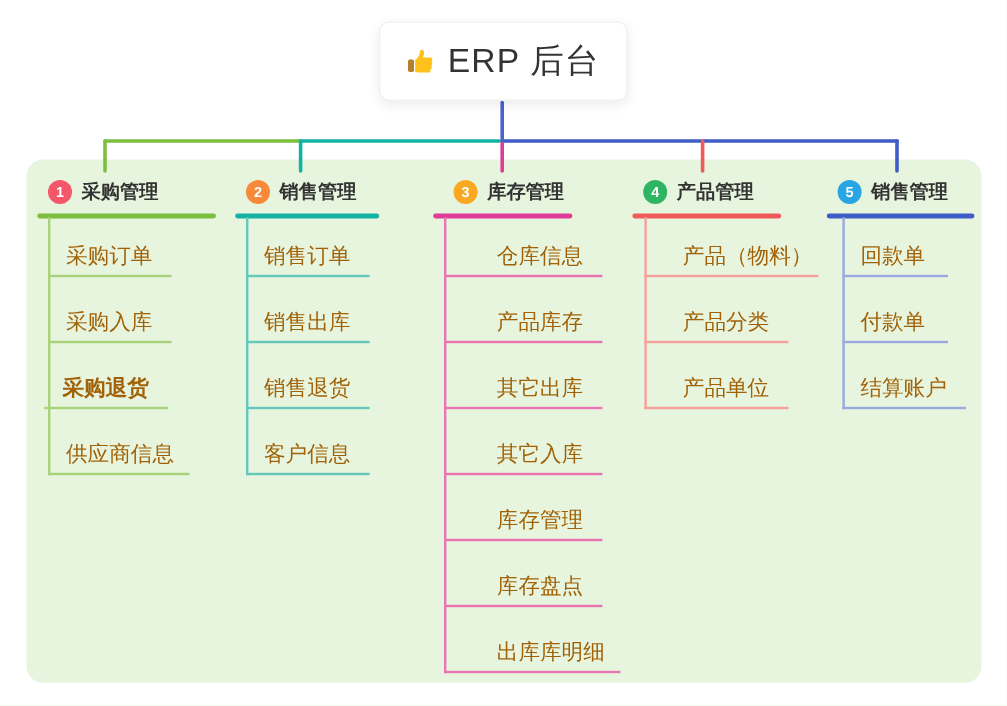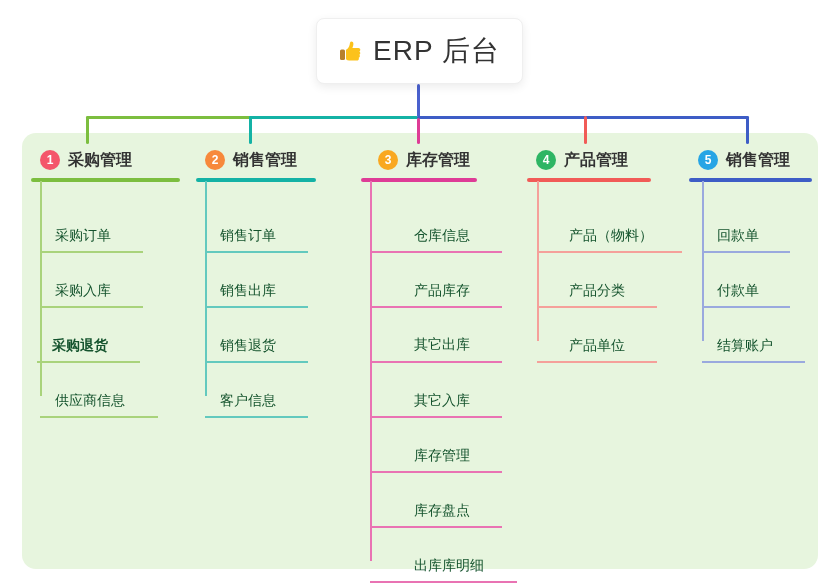--- a/index.html
+++ b/index.html
@@ -44,23 +44,23 @@
     width:20px;height:20px;border-radius:50%;
     display:flex;align-items:center;justify-content:center;
     color:#fff;font-size:12px;font-weight:bold;flex:0 0 auto;
   }
   .branch-title{font-size:16px;font-weight:600;color:#333;white-space:nowrap;}
   .underline{position:absolute;top:178px;height:4px;border-radius:2px;}
   .vline{position:absolute;width:2px;}
   
   .child{
     position:absolute;
-    font-size:14px;line-height:16px;color:#14532d;
+    font-size:18px;line-height:16px;color:#a16207;
     padding:0 0 8px 15px;border-bottom:2px solid;
-    box-sizing:content-box;white-space:nowrap;margin-top:22px;
+    box-sizing:content-box;white-space:nowrap;
   }
   
   .c1{background:#7CBE3F;} .c1s{background:#A9D37B;} .b1{background:#F4566A;}
   .c2{background:#14B2A5;} .c2s{background:#63C9BE;} .b2{background:#F7893B;}
   .c3{background:#DE3C96;} .c3s{background:#E973B3;} .b3{background:#F9A821;}
   .c4{background:#F15B57;} .c4s{background:#F5A09A;} .b4{background:#2EB564;}
   .c5{background:#3E5DC6;} .c5s{background:#9AA9DE;} .b5{background:#27A5E5;}
   .u1{border-color:#A9D37B;} .u2{border-color:#63C9BE;} .u3{border-color:#E973B3;padding-left:44px;}
   .u4{border-color:#F5A09A;padding-left:32px;} .u5{border-color:#9AA9DE;}
 </style>

